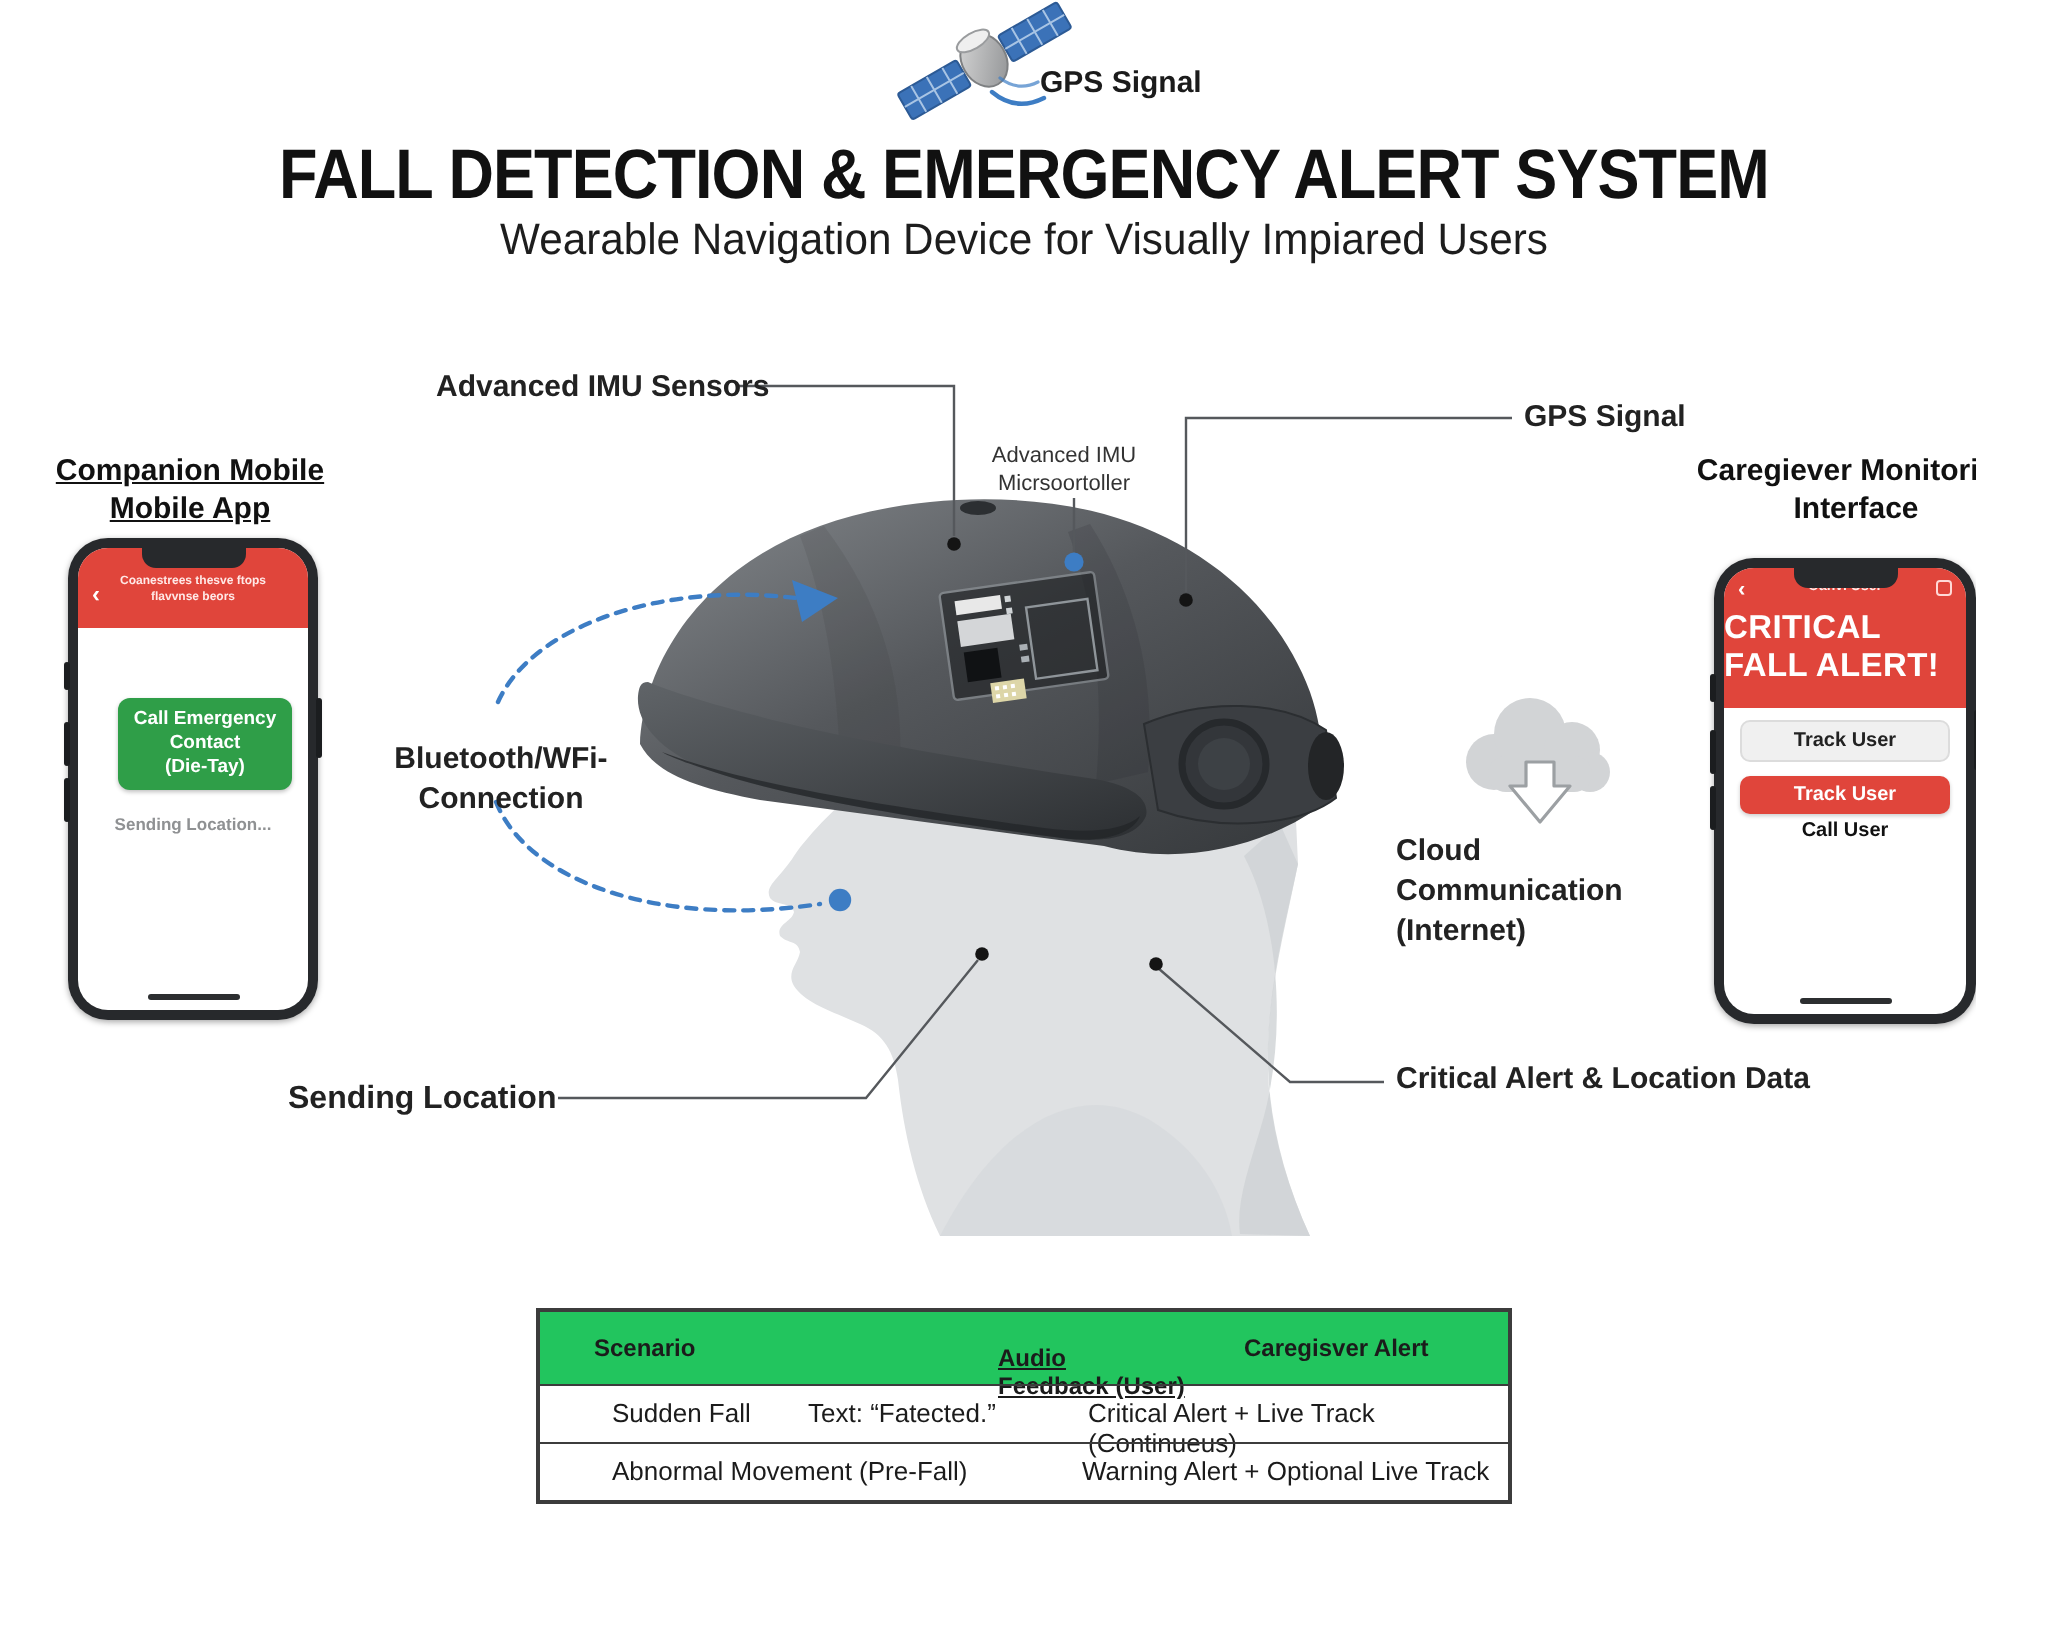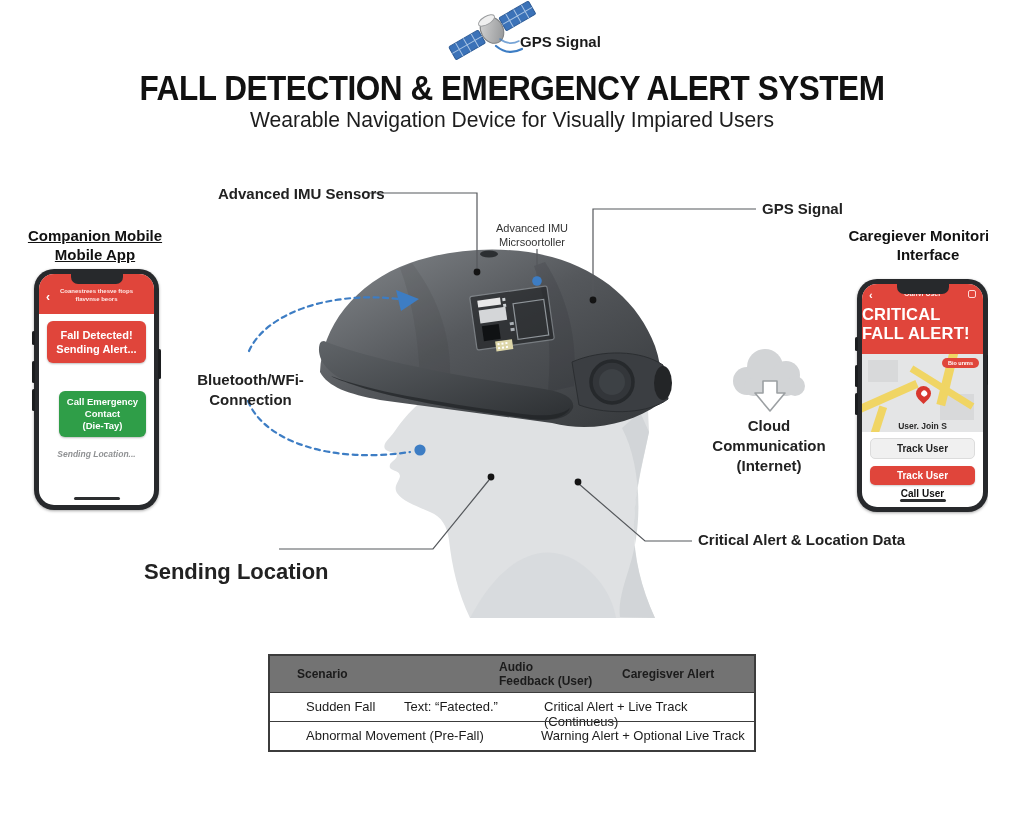--- a/index.html
+++ b/index.html
@@ -20,22 +20,22 @@
   .side-heading.left { left:10px; top:226px;text-decoration:underline; }
   .side-heading.right { left:843px; top:226px; }
 
   
   .ann { font-size:15px; font-weight:600; color:#222; white-space:nowrap; }
   .ann-imu { left:218px; top:185px; }
   .ann-micro { left:477px; top:221px; width:110px; text-align:center; font-size:11px; font-weight:400;
                color:#333; line-height:14px; white-space:normal; }
   .ann-gps { left:762px; top:200px; }
   .ann-bt { left:193px; top:370px; width:115px; text-align:center; line-height:20px; white-space:normal; }
-  .ann-cloud { left:698px; top:416px; width:142px; text-align:center; line-height:20px; white-space:normal; }
-  .ann-sendloc { left:144px; top:559px; font-size:22px; }
+  .ann-cloud { left:698px; top:416px; width:142px; text-align:left; line-height:20px; white-space:normal; }
+  .ann-sendloc { left:144px; top:541px; font-size:16px; }
   .ann-critical { left:698px; top:531px; }
 
   
   .phone { background:#27292c; border-radius:20px; padding:5px; box-shadow:0 1px 3px rgba(0,0,0,0.35); }
   .phone.left { left:34px; top:269px; width:125px; height:241px; }
   .phone.right { left:857px; top:279px; width:131px; height:233px; }
   .screen { position:relative; width:100%; height:100%; background:#fff; border-radius:15px; overflow:hidden; }
   .notch { position:absolute; top:0; left:50%; transform:translateX(-50%); width:52px; height:10px;
            background:#27292c; border-radius:0 0 7px 7px; z-index:6; }
   .side-btn { position:absolute; width:3px; background:#1b1d1f; border-radius:2px; }
@@ -44,21 +44,21 @@
 
   
   .l-header { background:#e0453b; padding:13px 6px 6px 6px; position:relative; min-height:40px; }
   .l-header .chev { position:absolute; left:7px; top:18px; color:#fff; font-size:12px; font-weight:700; line-height:10px; }
   .l-header .tiny { display:block; text-align:center; color:#ffe9e7; font-size:6px; line-height:8px; font-weight:600; }
   .l-body { padding:7px 8px 0 8px; }
   .btn-alert { background:#e0453b; border-radius:6px; padding:7px 3px; text-align:center; color:#fff;
                font-weight:700; font-size:11px; line-height:14px; box-shadow:0 1px 2px rgba(0,0,0,0.25); }
   .btn-contact { margin-top:28px; background:#2f9e48; border-radius:6px; padding:5px 2px; text-align:center;
                  color:#fff; font-weight:700; font-size:9.5px; line-height:12px; box-shadow:0 1px 2px rgba(0,0,0,0.25);margin-left:12px; }
-  .l-status { margin-top:12px; text-align:center; color:#8f9193; font-size:8.5px; font-weight:600;font-style:italic; }
+  .l-status { margin-top:12px; text-align:center; color:#8f9193; font-size:8.5px; font-weight:600; }
 
   
   .r-header { background:#e0453b; padding:6px 7px 2px 7px; position:relative; }
   .r-header .chev { position:absolute; left:7px; top:7px; color:#fff; font-size:11px; font-weight:700; line-height:9px; }
   .r-header .r-title { display:block; text-align:center; color:#ffe9e7; font-size:7px; font-weight:700; }
   .r-header .sq-icon { position:absolute; right:7px; top:6px; width:8px; height:8px; border:1px solid #ffd9d6; border-radius:2px; }
   .r-banner { background:#e0453b; text-align:left; color:#fff; font-weight:800; font-size:16.5px;
               line-height:19px; padding:6px 0 11px 0; letter-spacing:0.2px; transform-origin:top; }
   .r-map { position:relative; height:78px; background:#e4e5e6; overflow:hidden; }
   .road { position:absolute; background:#f0d564; }
@@ -75,23 +75,23 @@
   .btn-track { margin:7px 8px 0 8px; background:#e0453b; border-radius:5px; text-align:center; font-size:10px;
                font-weight:700; color:#fff; padding:4px 0; box-shadow:0 1px 2px rgba(0,0,0,0.2); }
   .r-call { margin-top:3px; text-align:center; font-size:10px; font-weight:700; color:#111; }
 
   
   .sc-table { left:268px; top:654px; width:488px; border:2px solid #3c3c3c; background:#fff; }
   .t-row { position:relative; border-top:1.5px solid #3c3c3c; }
   .t-row:first-child { border-top:none; }
   .t-title { height:26px; background:#e9e9e6; text-align:center; font-size:14.5px; font-weight:700;
              line-height:26px; color:#111; }
-  .t-head { height:36px; background:#737373; font-size:12px; font-weight:600; color:#1b1b1b; }
+  .t-head { height:36px; background:#22c55e; font-size:12px; font-weight:600; color:#1b1b1b; }
   .t-head .c1 { position:absolute; left:27px; top:11px; }
-  .t-head .c2 { position:absolute; left:229px; top:4px; line-height:14px; }
+  .t-head .c2 { position:absolute; left:229px; top:16px; line-height:14px;text-decoration:underline; }
   .t-head .c3 { position:absolute; left:352px; top:11px; }
   .t-data { height:29px; font-size:13px; color:#1b1b1b; }
   .t-data span { position:absolute; top:6px;margin-left:22px; }
   .r1-c1 { left:14px; } .r1-c2 { left:112px; } .r1-c3 { left:252px; }
   .r2-c1 { left:14px; } .r2-c3 { left:249px; }
 </style>
 </head>
 <body>
 
 <div class="canvas">
@@ -243,24 +243,20 @@
     <div class="side-btn" style="left:-2px; top:120px; height:22px;"></div>
     <div class="side-btn" style="right:-2px; top:80px; height:30px;"></div>
     <div class="screen">
       <div class="notch"></div>
       <div class="l-header">
         <span class="chev">‹</span>
         <span class="tiny">Coanestrees thesve ftops</span>
         <span class="tiny">flavvnse beors</span>
       </div>
       <div class="l-body">
-        <div class="btn-alert">
-          <span>Fall Detected!</span><br>
-          <span>Sending Alert...</span>
-        </div>
         <div class="btn-contact">
           <span>Call Emergency Contact</span><br>
           <span>(Die-Tay)</span>
         </div>
         <div class="l-status">Sending Location...</div>
       </div>
       <div class="home-bar"></div>
     </div>
   </div>
 
@@ -273,31 +269,20 @@
       <div class="notch"></div>
       <div class="r-header">
         <span class="chev">‹</span>
         <span class="r-title">Oanvi User</span>
         <span class="sq-icon"></span>
       </div>
       <div class="r-banner">
         <span>CRITICAL</span><br>
         <span>FALL ALERT!</span>
       </div>
-      <div class="r-map">
-        <div class="block" style="left:6px; top:6px; width:30px; height:22px;"></div>
-        <div class="block" style="left:78px; top:40px; width:34px; height:26px;"></div>
-        <div class="road" style="left:82px; top:-12px; width:9px; height:64px; transform:rotate(14deg);"></div>
-        <div class="road" style="left:44px; top:30px; width:72px; height:7px; transform:rotate(32deg);"></div>
-        <div class="road" style="left:-12px; top:40px; width:70px; height:8px; transform:rotate(-24deg);"></div>
-        <div class="road" style="left:12px; top:52px; width:8px; height:34px; transform:rotate(18deg);"></div>
-        <div class="map-badge">Bio unms</div>
-        <div class="pin"></div>
-        <div class="map-user">User. Join S</div>
-      </div>
       <div class="btn-light">Track User</div>
       <div class="btn-track">Track User</div>
       <div class="r-call">Call User</div>
       <div class="home-bar"></div>
     </div>
   </div>
 
   <div class="abs sc-table">
     <div class="t-row t-head">
       <span class="c1">Scenario</span>

